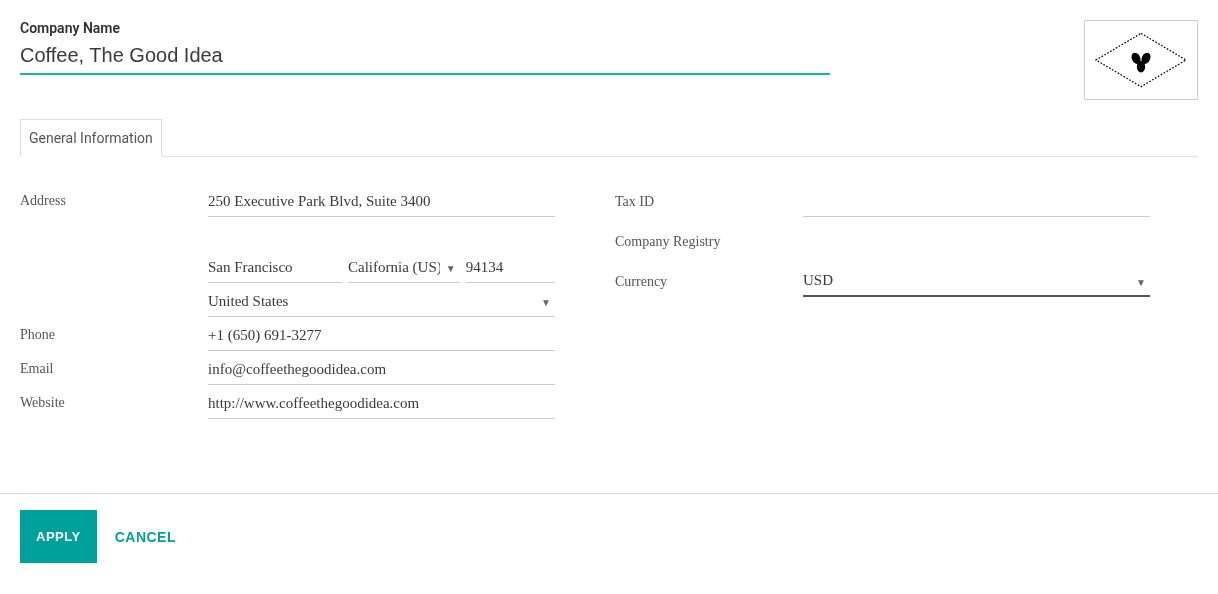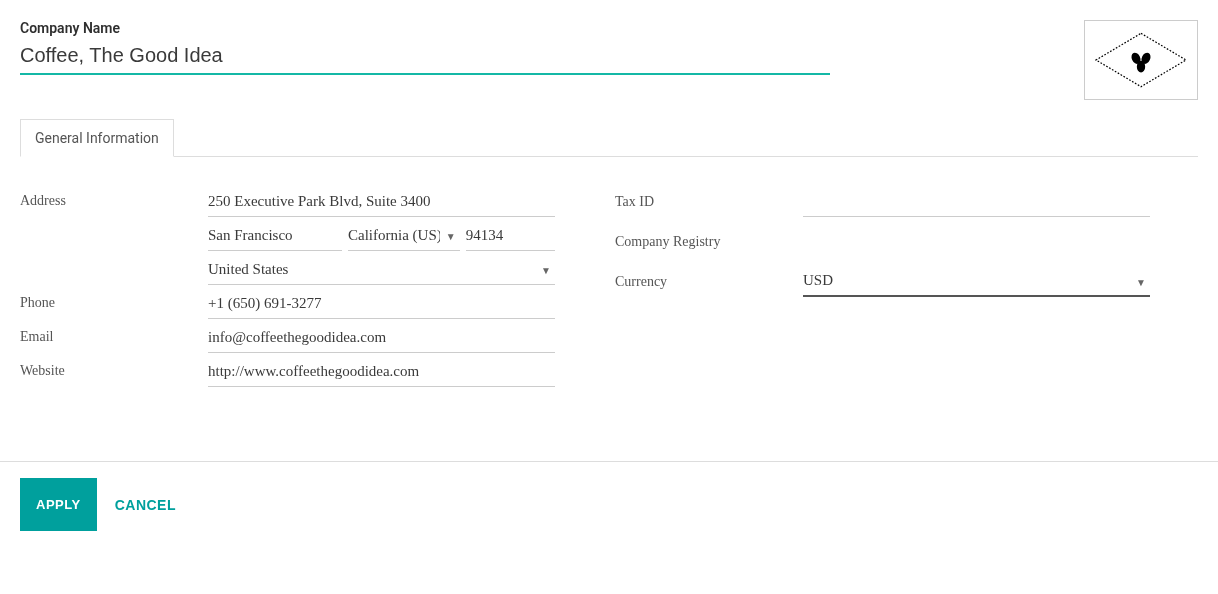--- a/index.html
+++ b/index.html
@@ -54,21 +54,21 @@
     .logo-box svg {
       width: 100px;
       height: 60px;
     }
     .tabs {
       margin-top: 18px;
       border-bottom: 1px solid #ddd;
     }
     .tab {
       display: inline-block;
-      padding: 10px 14px;
+      padding: 10px 8px;
       border: 1px solid #ddd;
       border-bottom: 1px solid #fff;
       background: #fff;
       position: relative;
       top: 1px;
       color: #555;
       font-size: 14px;
       cursor: pointer;
     }
     .form-area {
@@ -111,20 +111,21 @@
       outline: none;
       background: transparent;
       font-family: inherit;
     }
     .text-input::placeholder {
       color: #aaa;
     }
     .city-state-zip {
       display: flex;
       gap: 6px;
+      margin-top: 32px;
     }
     .city-input {
       flex: 1.2;
     }
     .state-wrap {
       flex: 1;
       position: relative;
     }
     .zip-input {
       flex: 0.8;

